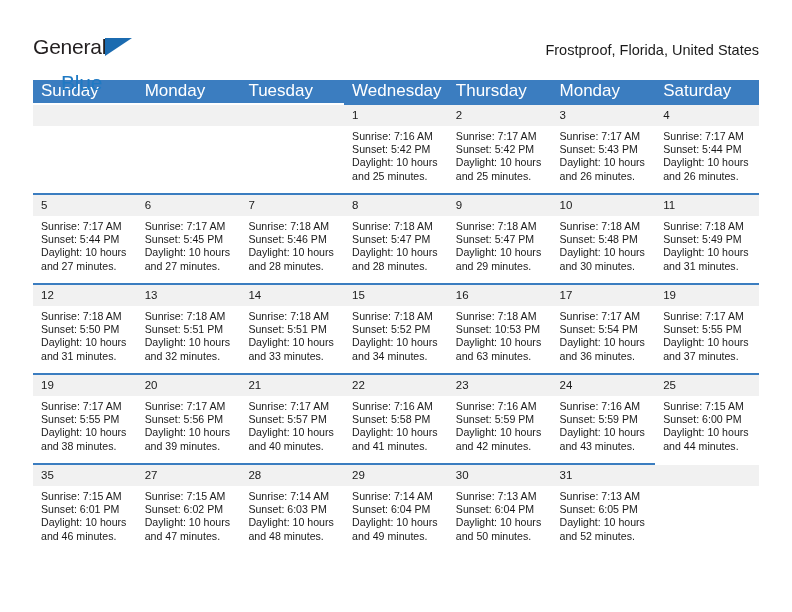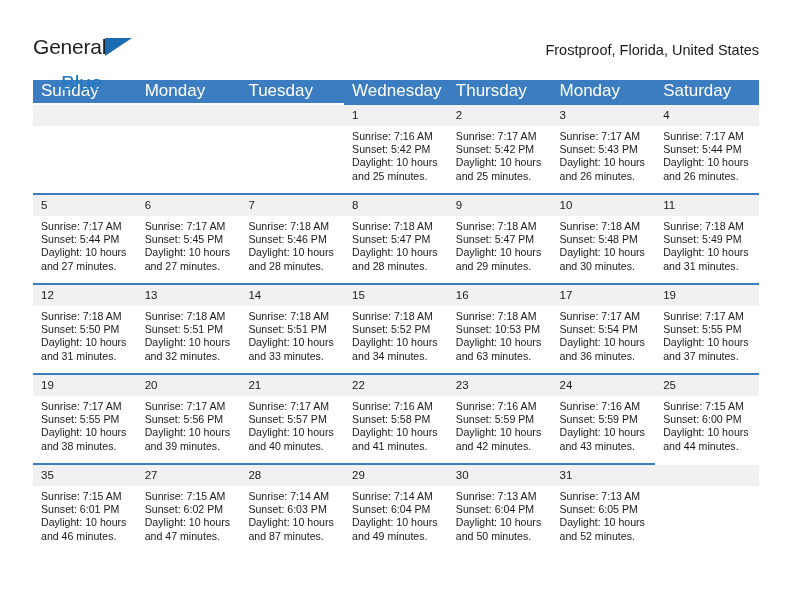--- a/index.html
+++ b/index.html
@@ -433,21 +433,21 @@
               <div>Daylight: 10 hours</div>
               <div>and 47 minutes.</div>
             </div>
           </td>
           <td>
             <div class="daynum">28</div>
             <div class="cellbody">
               <div>Sunrise: 7:14 AM</div>
               <div>Sunset: 6:03 PM</div>
               <div>Daylight: 10 hours</div>
-              <div>and 87 minutes.</div>
+              <div>and 48 minutes.</div>
             </div>
           </td>
           <td>
             <div class="daynum">29</div>
             <div class="cellbody">
               <div>Sunrise: 7:14 AM</div>
               <div>Sunset: 6:04 PM</div>
               <div>Daylight: 10 hours</div>
               <div>and 49 minutes.</div>
             </div>

